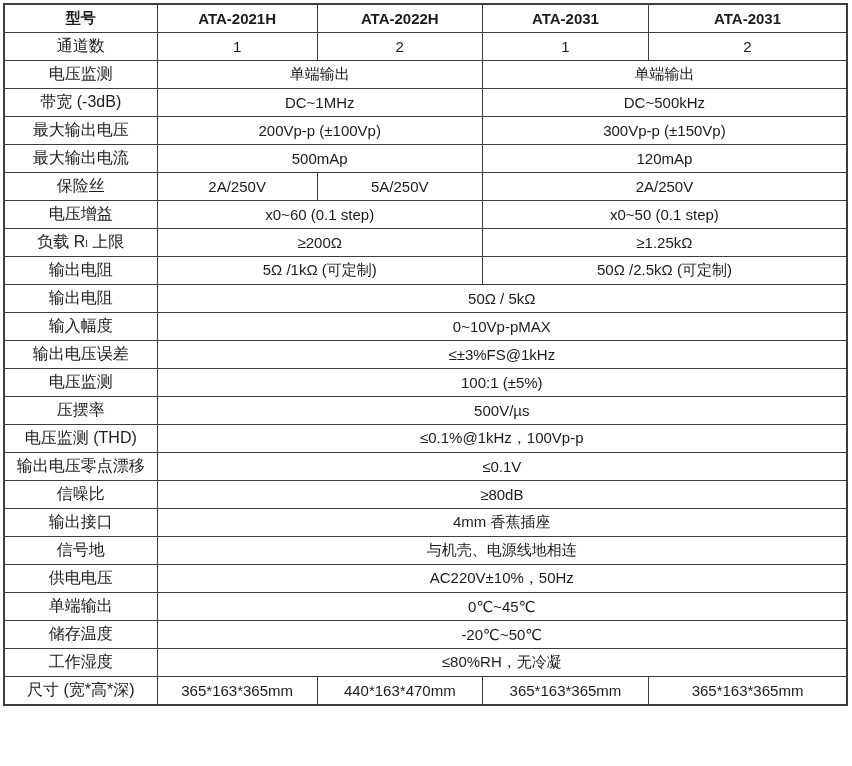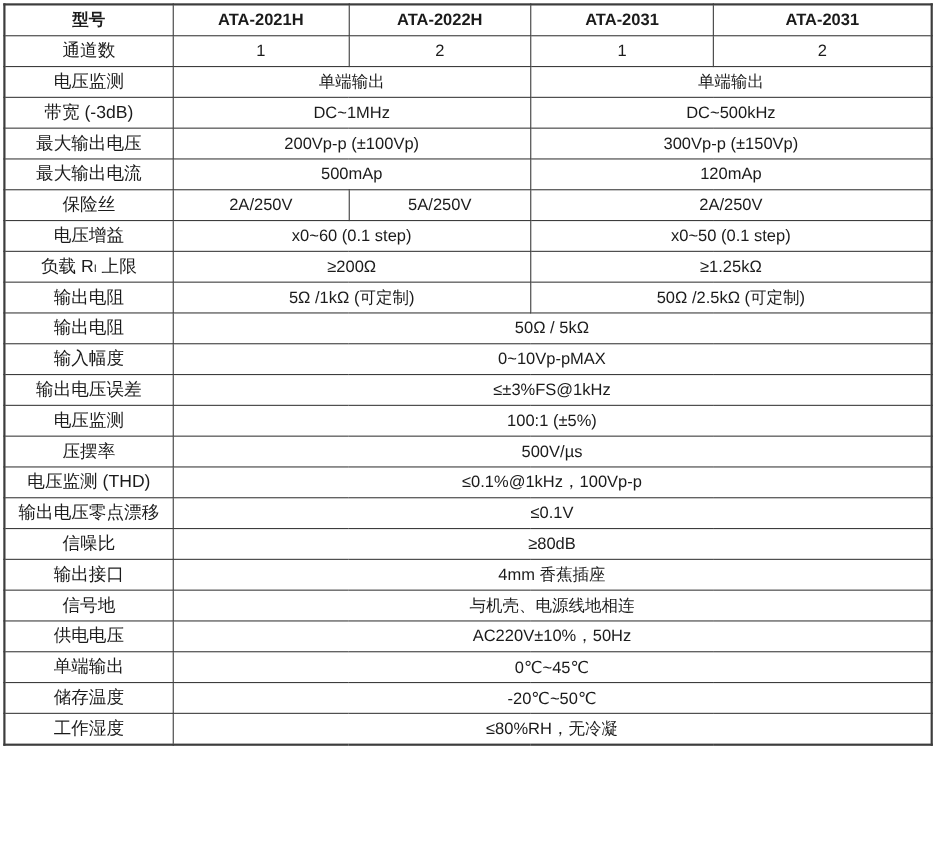--- a/index.html
+++ b/index.html
@@ -157,15 +157,22 @@
           <td colspan="4">0℃~45℃</td>
         </tr>
         <tr>
           <td class="label-cell">储存温度</td>
           <td colspan="4">-20℃~50℃</td>
         </tr>
         <tr>
           <td class="label-cell">工作湿度</td>
           <td colspan="4">≤80%RH，无冷凝</td>
         </tr>
+        <tr>
+          <td class="label-cell">尺寸 (宽*高*深)</td>
+          <td colspan="1">365*163*365mm</td>
+          <td colspan="1">440*163*470mm</td>
+          <td colspan="1">365*163*365mm</td>
+          <td colspan="1">365*163*365mm</td>
+        </tr>
       </tbody>
   </table>
 </div>
 
 </body></html>

